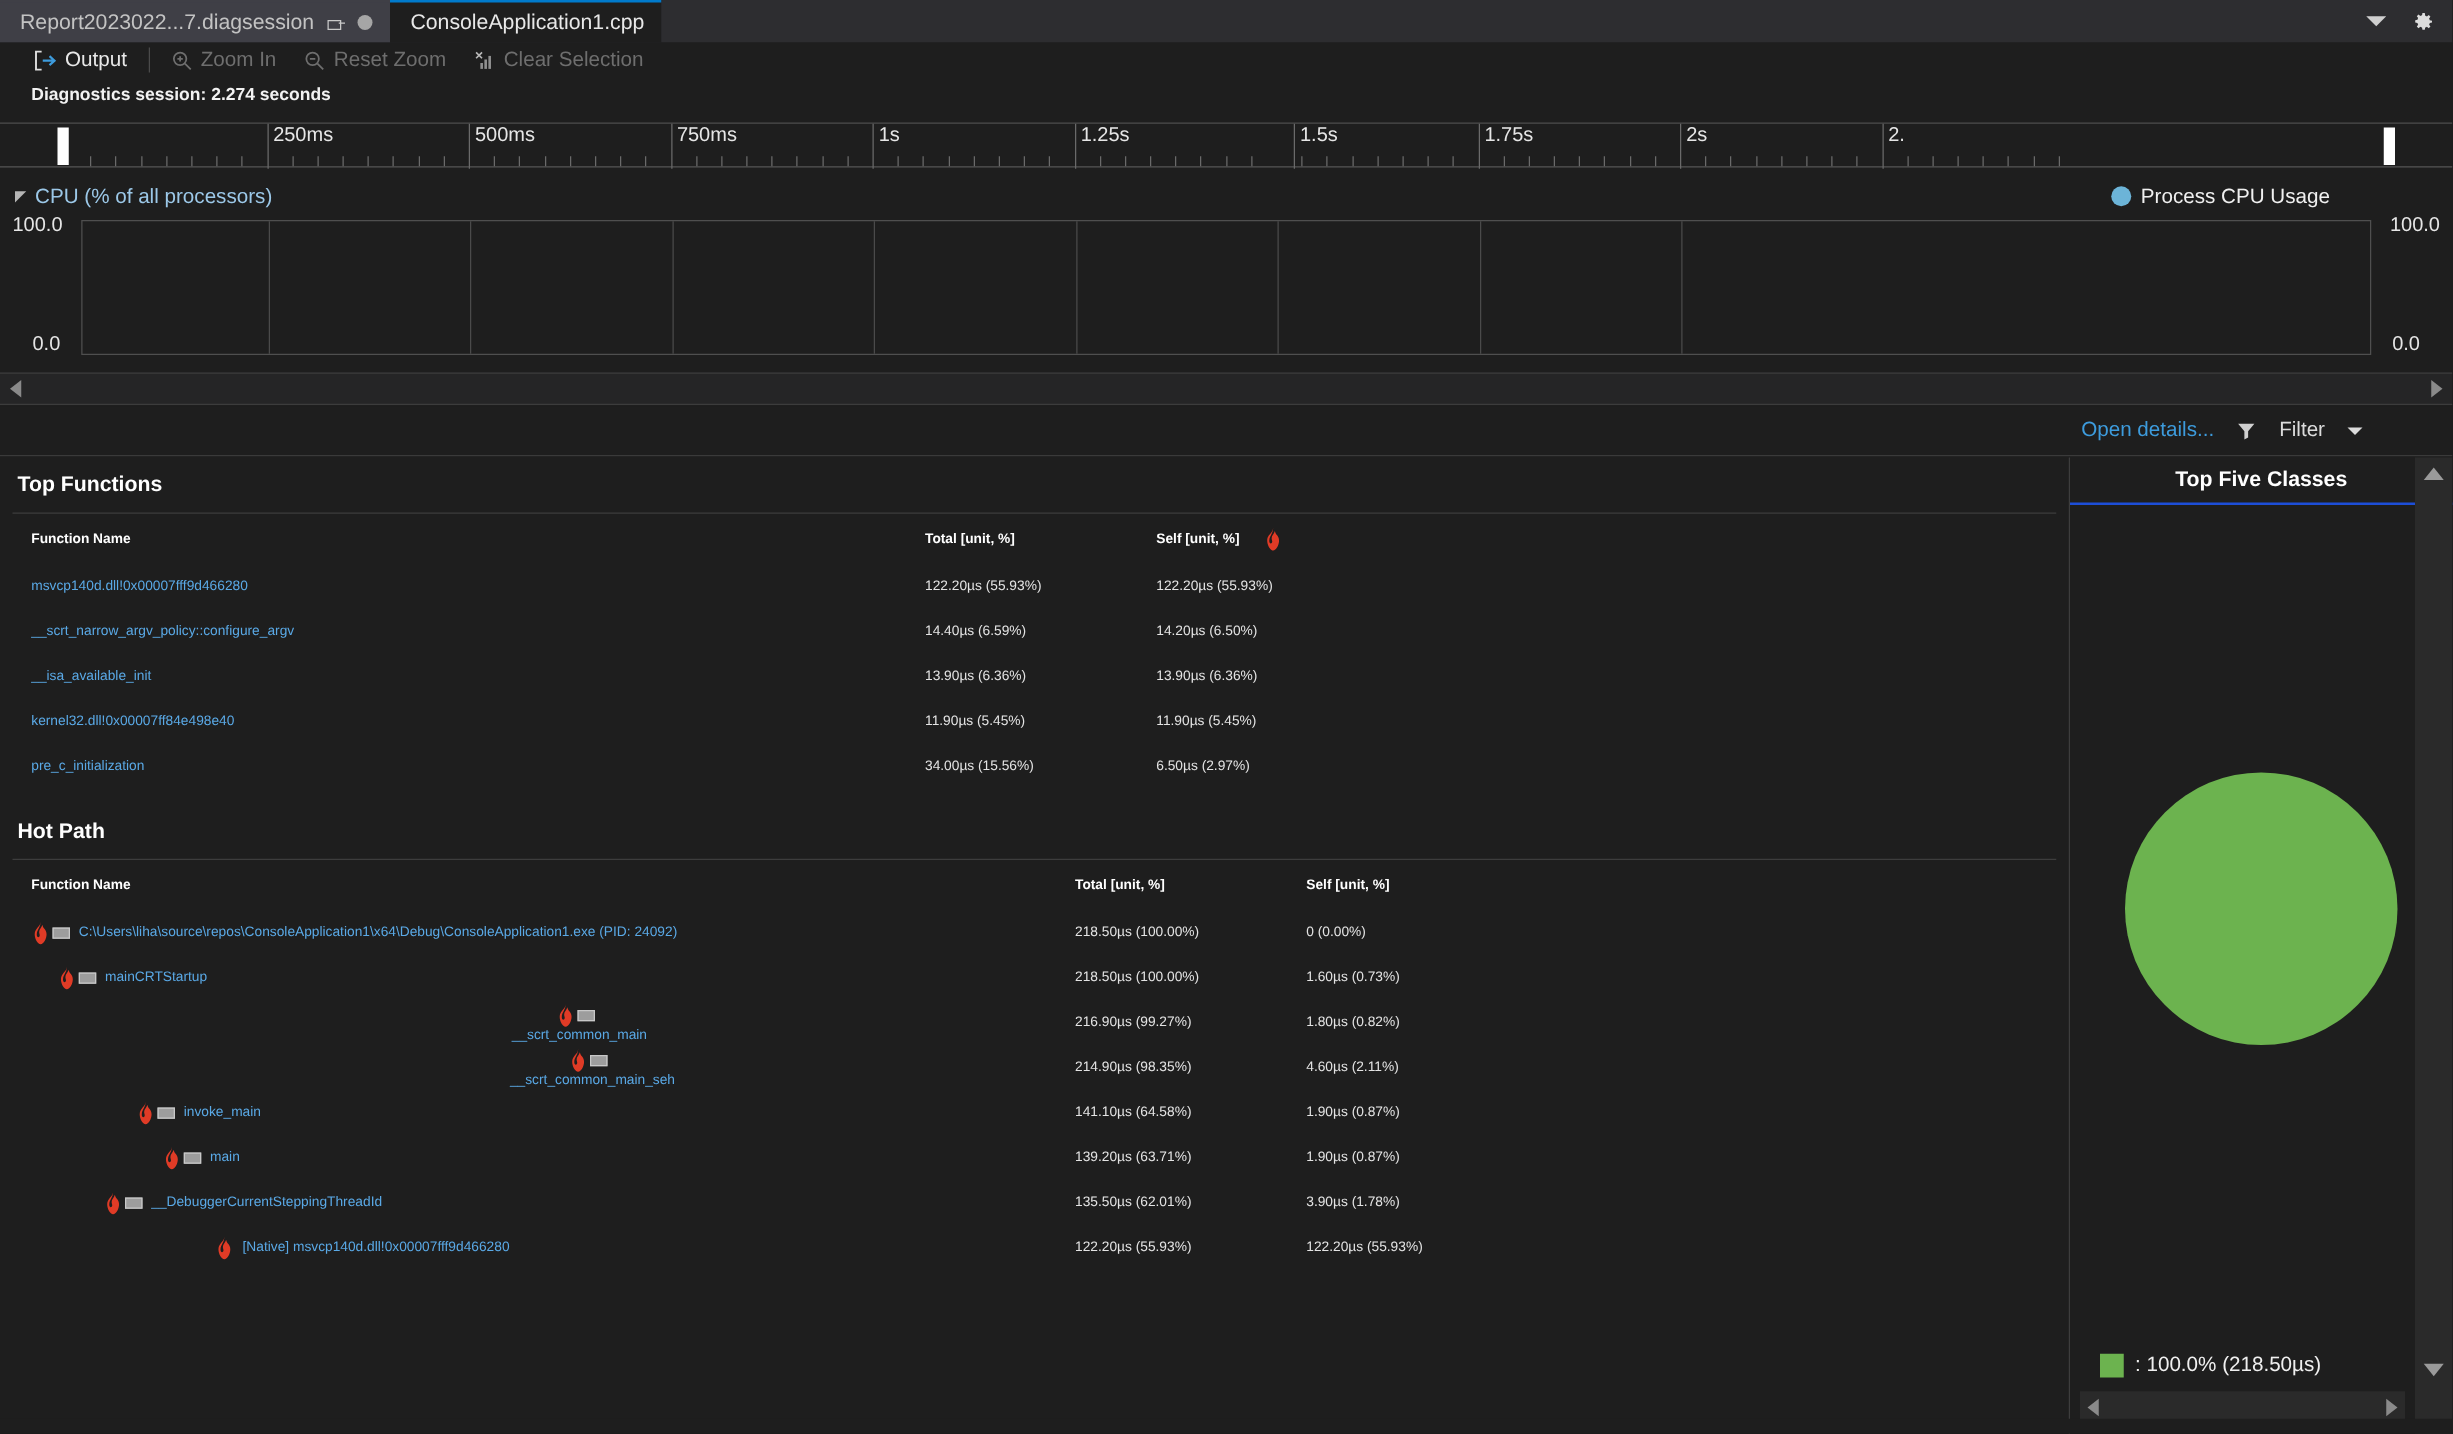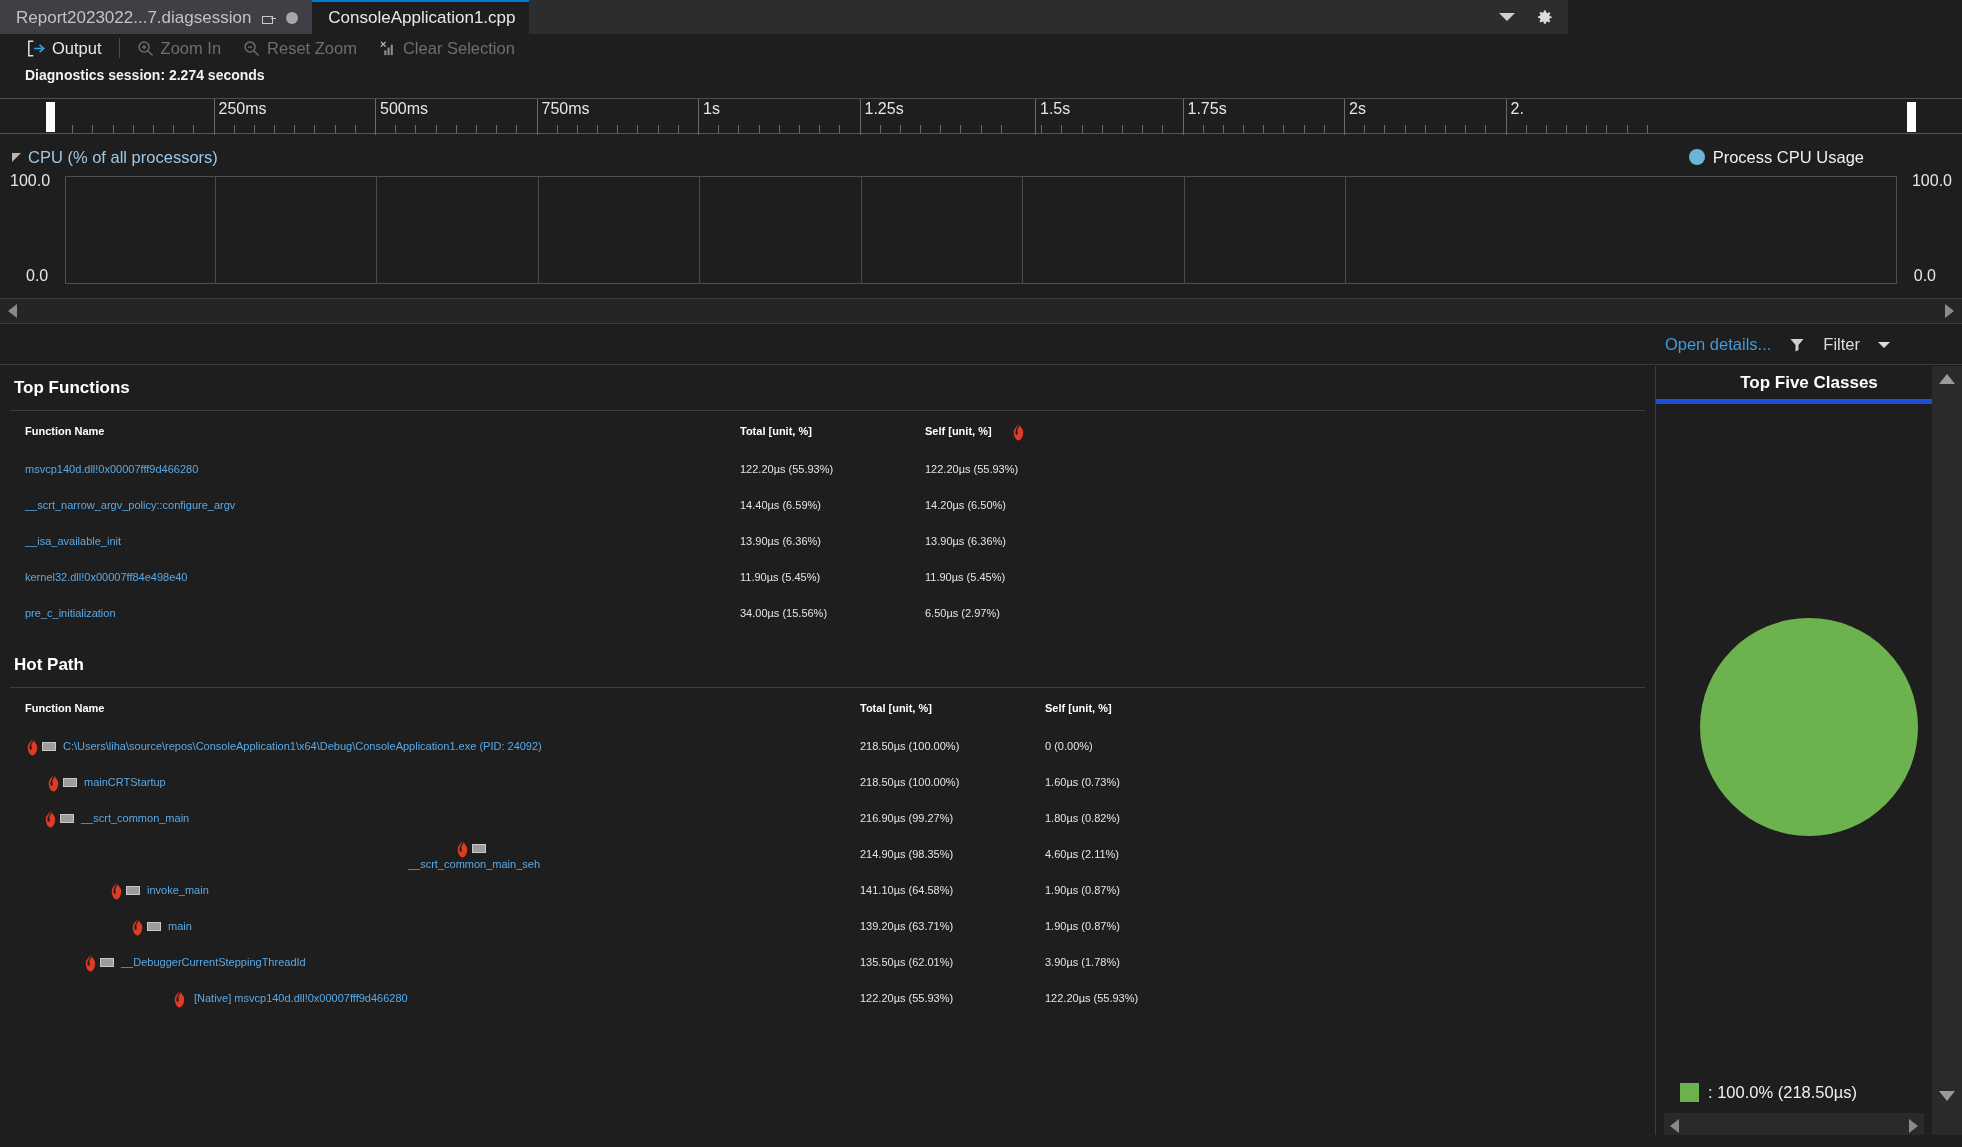--- a/index.html
+++ b/index.html
@@ -7,21 +7,21 @@
     width: 1962px; height: 1147px;
     background: #1e1e1e;
     font-family: "Liberation Sans", sans-serif;
     color: #f0f0f0;
     overflow: hidden;
   }
   .app { position: relative; width: 1962px; height: 1147px; background: #1e1e1e; }
 
   
   .tabstrip {
-    position: absolute; top: 0; left: 0; width: 1568px; height: 34px;
+    position: absolute; top: 0; left: 0; width: 1962px; height: 34px;
     background: #2d2d30; display: flex; align-items: stretch;
   }
   .tab {
     display: flex; align-items: center; gap: 10px;
     padding: 0 14px 0 16px; font-size: 17px; height: 34px;
     border-top: 2px solid transparent;
   }
   .tab.inactive { background: #3f3f46; color: #c3c3c3; border-top-color: #3f3f46; }
   .tab.active { background: #1e1e1e; color: #e8e8e8; border-top-color: #007acc; }
   .pin-icon { width: 15px; height: 15px; position: relative; display:inline-block; }
@@ -131,21 +131,21 @@
   .fnicon { display:inline-flex; align-items:center; gap:2px; margin-right:7px; flex:0 0 auto;}
   .fnbar { width:14px; height:9px; background:#9d9d9d; border:1px solid #c8c8c8; display:inline-block; }
 
   
   .rightpane {
     position:absolute; top:366px; left:1655px; width:307px; bottom:0;
     background:#1e1e1e; border-left:1px solid #3d3d3d;
   }
   .rp-title {
     height:38px; display:flex; align-items:center; justify-content:center;
-    font-size:17px; font-weight:bold; color:#ffffff; border-bottom:5px solid #1d4ed8;
+    font-size:17px; font-weight:bold; color:#ffffff; border-bottom:2px solid #1d4ed8;
   }
   .pie-area { position:relative; height:645px; display:flex; align-items:center; justify-content:center; }
   .pie { width:218px; height:218px; border-radius:50%; }
   .rp-legend {
     position:absolute; bottom:45px; left:0; width:100%;
     display:flex; align-items:center; gap:9px; padding-left:24px; font-size:16.5px; color:#f0f0f0;
   }
   .swatch { width:19px; height:19px; }
   .rp-hscroll {
     position:absolute; bottom:8px; left:8px; right:38px; height:26px;
@@ -450,21 +450,21 @@
                   <path d="M6 0C6 4 2 4.5 2 8.8 2 12 4 15.5 6 15.5S10 12 10 8.8C10 5.5 7.5 5 7.2 2.4 6.6 4.6 5 5.4 5 7.2c0 1 .4 1.6.4 2.3 0 .8-.5 1.3-1 1.3S3.4 10.2 3.4 9C3.4 5.6 6 4.4 6 0z" fill="#e03b26"></path>
                 </svg>
                 <span class="fnbar"></span>
               </span>
               <span>mainCRTStartup</span>
             </div>
             <div class="c-total">218.50µs (100.00%)</div>
             <div class="c-self">1.60µs (0.73%)</div>
           </div>
           <div class="trow">
-            <div class="c-name" style="padding-left: 43px;">
+            <div class="c-name" style="padding-left: 67px; flex-direction: column;">
               <span class="fnicon">
                 <svg width="15" height="19" viewBox="0 0 12 16">
                   <path d="M6 0C6 4 2 4.5 2 8.8 2 12 4 15.5 6 15.5S10 12 10 8.8C10 5.5 7.5 5 7.2 2.4 6.6 4.6 5 5.4 5 7.2c0 1 .4 1.6.4 2.3 0 .8-.5 1.3-1 1.3S3.4 10.2 3.4 9C3.4 5.6 6 4.4 6 0z" fill="#e03b26"></path>
                 </svg>
                 <span class="fnbar"></span>
               </span>
               <span>__scrt_common_main</span>
             </div>
             <div class="c-total">216.90µs (99.27%)</div>
             <div class="c-self">1.80µs (0.82%)</div>

